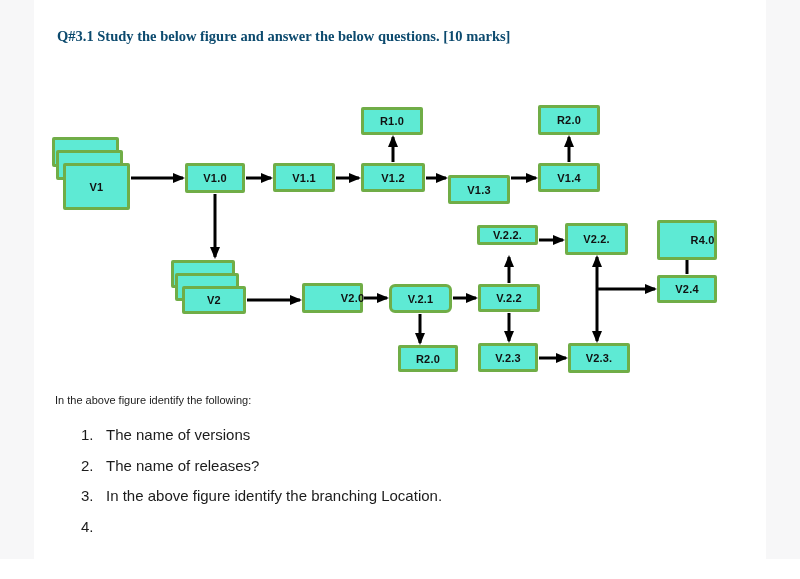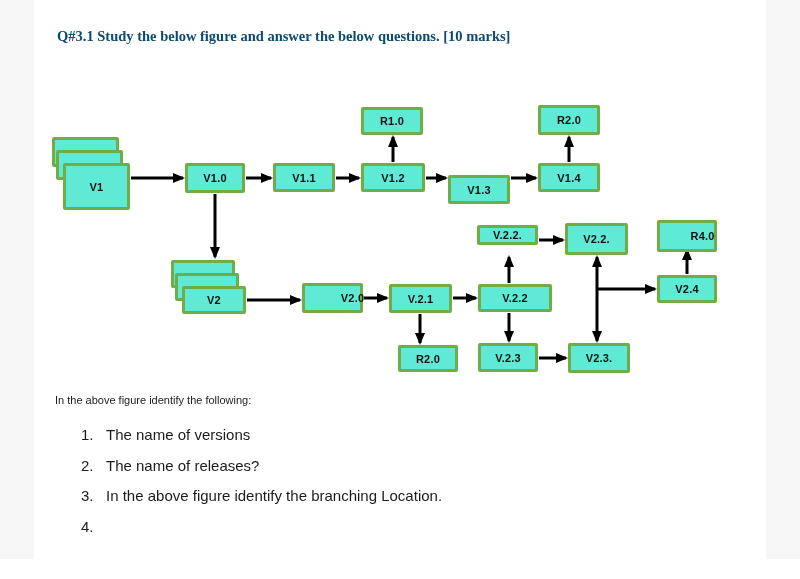--- a/index.html
+++ b/index.html
@@ -62,28 +62,28 @@
       <div class="node" style="left: 63px; top: 163px; width: 67px; height: 47px; border-color: rgb(112, 173, 71);">V1</div>
       <div class="node" style="left: 185px; top: 163px; width: 60px; height: 30px; border-color: rgb(112, 173, 71);">V1.0</div>
       <div class="node" style="left: 273px; top: 163px; width: 62px; height: 29px; border-color: rgb(112, 173, 71);">V1.1</div>
       <div class="node" style="left: 361px; top: 163px; width: 64px; height: 29px; border-color: rgb(112, 173, 71);">V1.2</div>
       <div class="node" style="left: 448px; top: 163px; width: 62px; height: 29px; border-color: rgb(112, 173, 71); margin-top: 12px;">V1.3</div>
       <div class="node" style="left: 538px; top: 163px; width: 62px; height: 29px; border-color: rgb(112, 173, 71);">V1.4</div>
       <div class="node" style="left: 361px; top: 107px; width: 62px; height: 28px; border-color: rgb(112, 173, 71);">R1.0</div>
       <div class="node" style="left: 538px; top: 105px; width: 62px; height: 30px; border-color: rgb(112, 173, 71);">R2.0</div>
       <div class="node" style="left: 477px; top: 225px; width: 61px; height: 20px; border-color: rgb(112, 173, 71);">V.2.2.</div>
       <div class="node" style="left: 565px; top: 223px; width: 63px; height: 32px; border-color: rgb(112, 173, 71);">V2.2.</div>
-      <div class="node" style="left: 657px; top: 220px; width: 60px; height: 32px; border-color: rgb(112, 173, 71); padding-left: 31px;">R4.0</div>
+      <div class="node" style="left: 657px; top: 220px; width: 60px; height: 40px; border-color: rgb(112, 173, 71); padding-left: 31px;">R4.0</div>
       <div class="node" style="left: 657px; top: 275px; width: 60px; height: 28px; border-color: rgb(112, 173, 71);">V2.4</div>
       <div class="node" style="left: 171px; top: 260px; width: 64px; height: 28px; border-color: rgb(112, 173, 71);"></div>
       <div class="node" style="left: 175px; top: 273px; width: 64px; height: 28px; border-color: rgb(112, 173, 71);"></div>
       <div class="node" style="left: 182px; top: 286px; width: 64px; height: 28px; border-color: rgb(112, 173, 71);">V2</div>
       <div class="node" style="left: 302px; top: 283px; width: 61px; height: 30px; border-color: rgb(112, 173, 71); padding-left: 40px;">V2.0</div>
-      <div class="node" style="left: 389px; top: 284px; width: 63px; height: 29px; border-color: rgb(112, 173, 71);">V.2.1</div>
-      <div class="node" style="left: 478px; top: 284px; width: 74px; height: 28px; border-color: rgb(112, 173, 71);">V.2.2</div>
+      <div class="node" style="left: 389px; top: 284px; width: 63px; height: 29px; border-color: rgb(112, 173, 71); border-radius: 6px;">V.2.1</div>
+      <div class="node" style="left: 478px; top: 284px; width: 62px; height: 28px; border-color: rgb(112, 173, 71);">V.2.2</div>
       <div class="node" style="left: 398px; top: 345px; width: 60px; height: 27px; border-color: rgb(112, 173, 71);">R2.0</div>
       <div class="node" style="left: 478px; top: 343px; width: 60px; height: 29px; border-color: rgb(112, 173, 71);">V.2.3</div>
       <div class="node" style="left: 568px; top: 343px; width: 62px; height: 30px; border-color: rgb(112, 173, 71); text-align: center;">V2.3.</div>
     </div>
 
   <div class="intro">In the above figure identify the following:</div>
 
   <div class="questions">
     <div class="q-item">
       <span class="q-num">1.</span>

